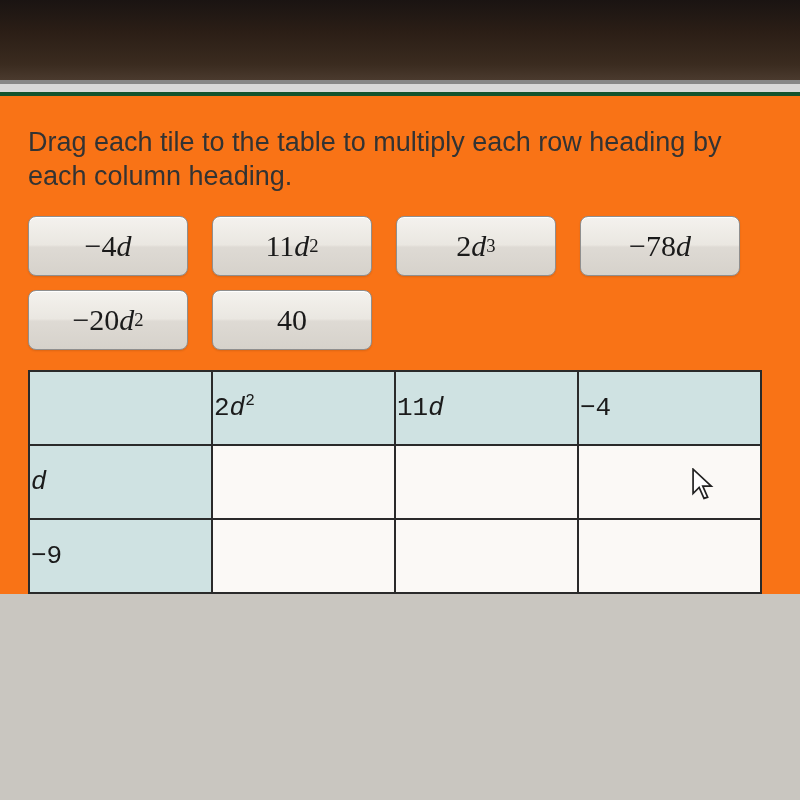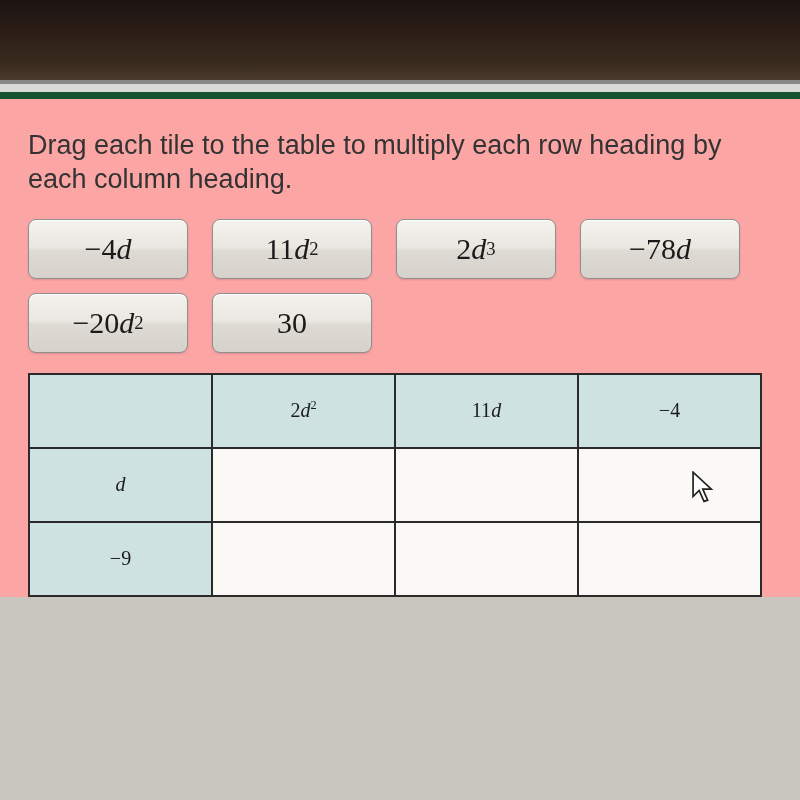--- a/index.html
+++ b/index.html
@@ -13,22 +13,22 @@
   .screen-edge {
     height: 80px;
     background: linear-gradient(to bottom, #1a1412 0%, #2b1e16 40%, #3a2b1f 80%, #4a3a2e 100%);
     border-bottom: 4px solid #888;
   }
   .glass-bar {
     height: 8px;
     background: #d9d9d9;
   }
   .panel {
-    background: #fca5a5;
-    border-top: 7px solid #14532d;
+    background: #f97316;
+    border-top: 4px solid #14532d;
     padding: 30px 38px 0 28px;
     box-sizing: border-box;
     font-size: 27px;
     color: #2b2b2b;
     position: relative;
   }
   .instruction {
     line-height: 1.25;
     margin-bottom: 22px;
     color: #333;
@@ -56,23 +56,23 @@
     user-select: none;
   }
   .mul-table {
     border-collapse: collapse;
     width: 734px;
     table-layout: fixed;
   }
   .mul-table td, .mul-table th {
     border: 2px solid #2a2a2a;
     height: 70px;
-    text-align: center;
-    font-family: Liberation Serif, serif;
-    font-size: 20px;
+    text-align: left;
+    font-family: Liberation Mono, monospace;
+    font-size: 26px;
     font-weight: normal;
     color: #1b1b1b;
     background: #f5f3ef;
   }
   .mul-table .hdr {
     background: #cfe2e2;
   }
   .mul-table .drop {
     background: #fbf9f6;
     position: relative;
@@ -122,21 +122,21 @@
       <span>−78</span>
         <span class="var">d</span>
         <sup></sup>
     </div>
     <div class="tile">
       <span>−20</span>
         <span class="var">d</span>
         <sup>2</sup>
     </div>
     <div class="tile">
-      <span>30</span>
+      <span>40</span>
         <span class="var"></span>
         <sup></sup>
     </div>
   </div>
 
   <table class="mul-table">
     <tbody>
         <tr>
       <th class="hdr"></th>
       <th class="hdr">

